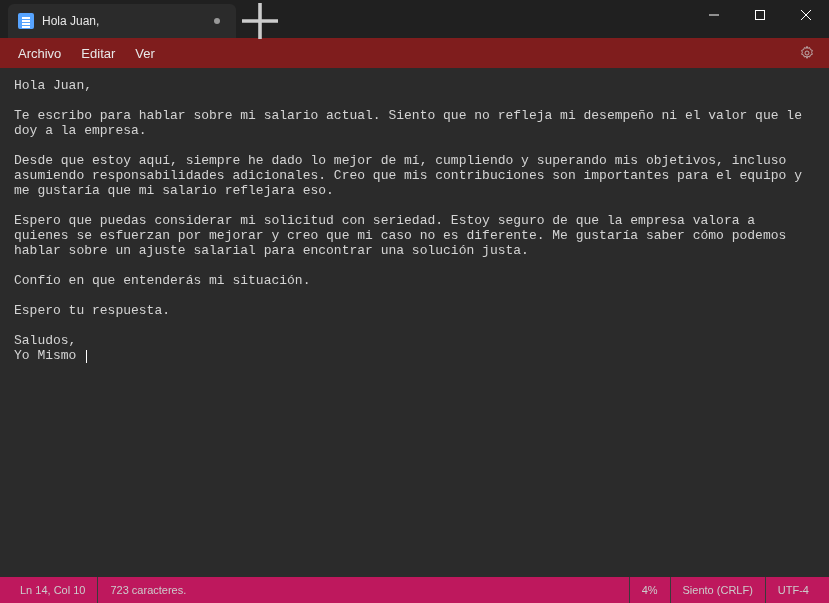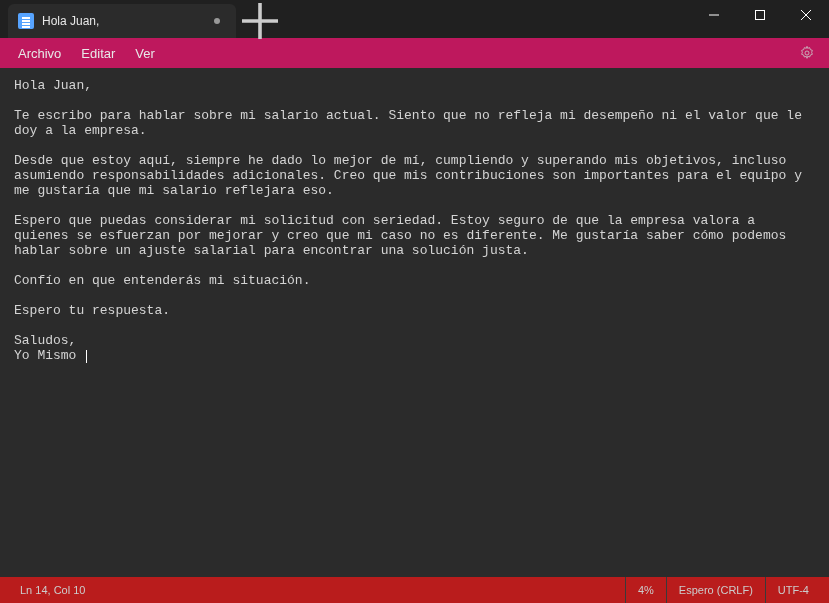--- a/index.html
+++ b/index.html
@@ -48,21 +48,21 @@
 }
 .win-btn {
   width:46px; height:30px;
   display:flex; align-items:center; justify-content:center;
   color:#fff; font-size:10px; cursor:pointer;
 }
 .win-btn svg { width:10px; height:10px; stroke:#fff; stroke-width:1; fill:none; }
 
 .menubar {
   height:30px;
-  background:#be185d;
+  background:#7f1d1d;
   display:flex; align-items:center;
   padding:0 8px; font-size:13px; color:#e8e8e8;
 }
 .menu-item { padding:4px 10px; cursor:pointer; border-radius:3px; }
 .settings-btn {
   margin-left:auto; width:28px; height:28px;
   display:flex; align-items:center; justify-content:center;
   cursor:pointer; border-radius:3px;
 }
 .settings-btn svg { width:16px; height:16px; stroke:#ccc; fill:none; stroke-width:1.2; }
@@ -78,21 +78,21 @@
 }
 .cursor {
   display:inline-block; width:1px; height:13px;
   background:#fff; vertical-align:text-bottom;
   margin-left:2px;
 }
 
 .statusbar {
   position:absolute; left:0; right:0; bottom:0;
   height:26px;
-  background:#b91c1c;
+  background:#be185d;
   display:flex; align-items:flex-end;
   font-size:11px; color:#ccc;
   padding:0 8px;
 }
 .status-cell { padding:0 12px; height:100%; display:flex; align-items:center; border-left:1px solid #3a3a3a; }
 .status-cell.first { border-left:none; padding-left:12px; }
 .status-spacer { flex:1; }
 </style>
 </head>
 <body>
@@ -151,17 +151,18 @@
 
 Confío en que entenderás mi situación.
 
 Espero tu respuesta.
 
 Saludos,
 Yo Mismo </span><span class="cursor"></span></div>
 
 <div class="statusbar">
   <div class="status-cell first">Ln 14, Col 10</div>
+  <div class="status-cell">723 caracteres.</div>
   <div class="status-spacer"></div>
   <div class="status-cell">4%</div>
-  <div class="status-cell">Espero (CRLF)</div>
+  <div class="status-cell">Siento (CRLF)</div>
   <div class="status-cell">UTF-4</div>
 </div>
 
 </body></html>

